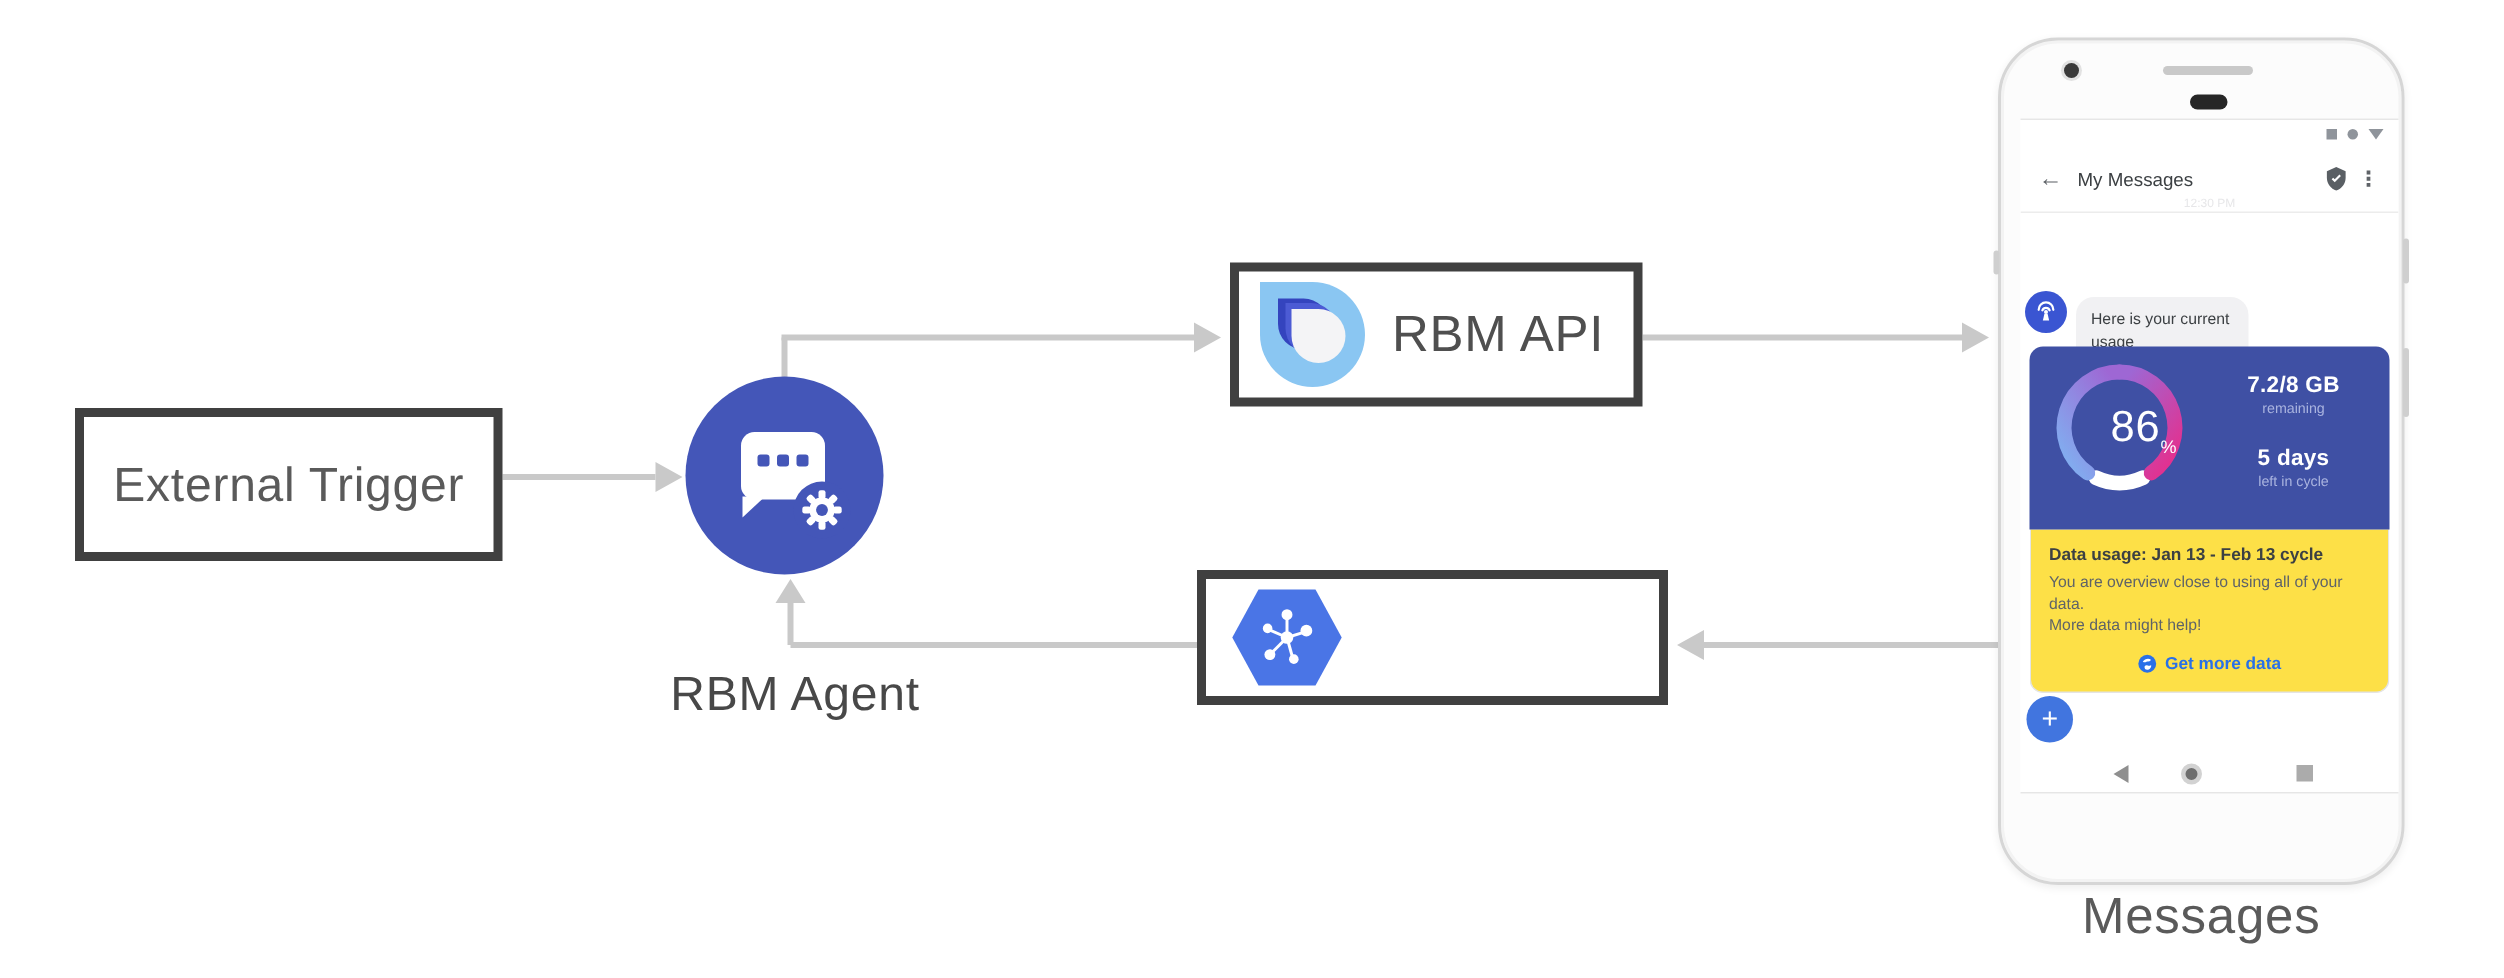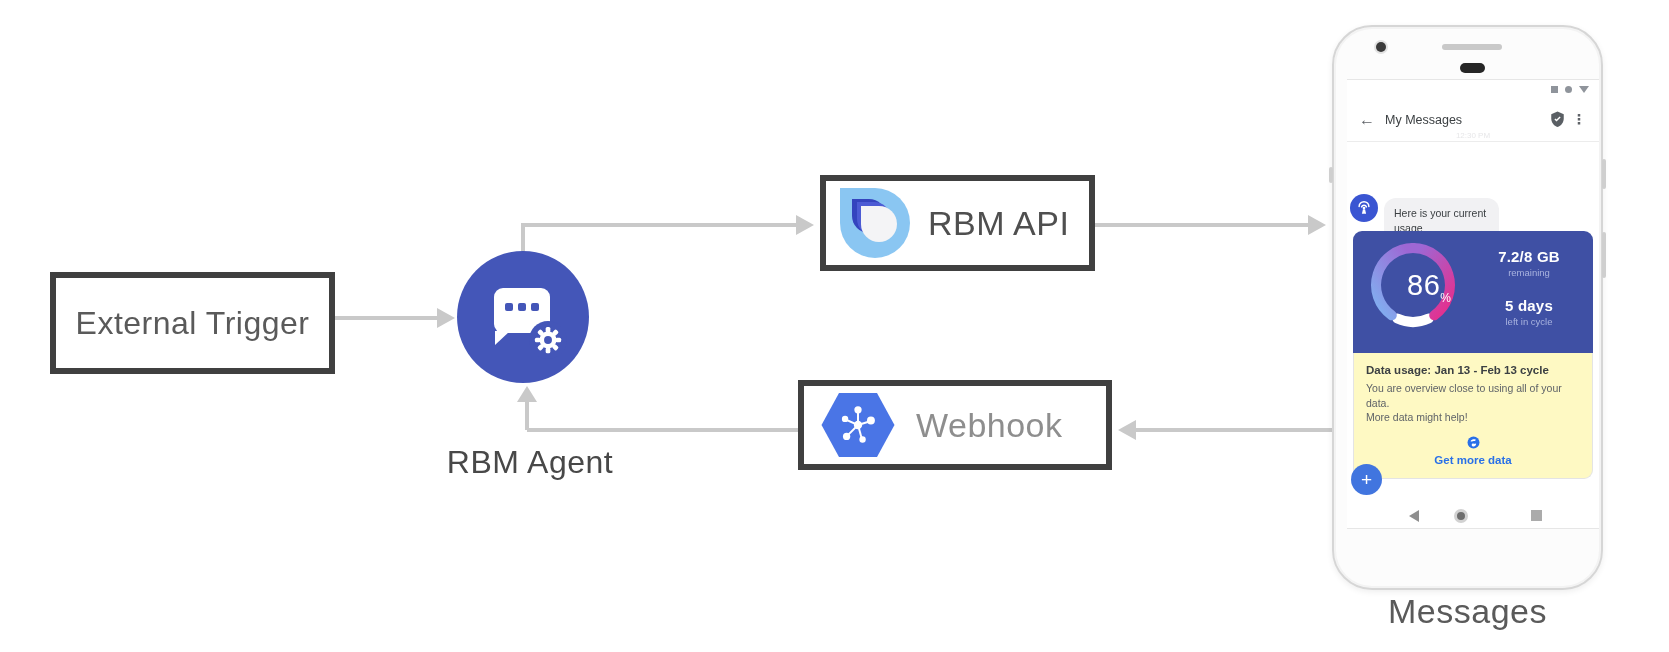--- a/index.html
+++ b/index.html
@@ -98,26 +98,26 @@
     position:absolute;left:16px;top:0;width:100%;height:100%;
     display:flex;align-items:center;justify-content:center;color:#fff;font-weight:300;
   }
   .gauge-text .pv{font-size:29px;letter-spacing:.5px;}
   .gauge-text .pu{font-size:12px;align-self:flex-end;margin-bottom:26px;}
   .card-stats{position:absolute;left:120px;top:17px;width:112px;text-align:center;color:#fff;}
   .stat-big{font-size:15px;font-weight:700;letter-spacing:.2px;}
   .stat-cap{font-size:9.5px;color:#a9b3df;margin-top:2px;}
   .stat-gap{height:19px;}
   .card-white{
-    background:#fef9c3;border:1px solid #e4e4e4;border-top:none;border-radius:0 0 9px 9px;
+    background:#fde047;border:1px solid #e4e4e4;border-top:none;border-radius:0 0 9px 9px;
     padding:11px 12px 12px;box-sizing:border-box;
   }
   .cw-title{font-size:11.5px;font-weight:700;color:#3c4043;}
   .cw-body{font-size:10.5px;color:#5f6368;line-height:1.4;margin-top:5px;}
-  .cw-cta{display:flex;align-items:center;justify-content:center;gap:5px;margin-top:11px;cursor:pointer;flex-direction:column;}
+  .cw-cta{display:flex;align-items:center;justify-content:center;gap:5px;margin-top:11px;cursor:pointer;}
   .cw-cta span{font-size:11.5px;font-weight:700;color:#2970e8;}
   
   .plus-btn{
     position:absolute;left:4px;top:384px;width:31px;height:31px;border-radius:50%;background:#4175df;
     color:#fff;font-size:19px;display:flex;align-items:center;justify-content:center;font-weight:400;
   }
   .rcs-pill{
     position:absolute;left:40px;top:383px;width:206px;height:32px;box-sizing:border-box;
     border:1px solid #dcdcdc;border-radius:16px;background:#fff;display:flex;align-items:center;
   }
@@ -209,21 +209,20 @@
       <g fill="#ffffff">
         <circle cx="50" cy="44" r="5.5"></circle>
         <circle cx="50" cy="24" r="4.8"></circle>
         <circle cx="33" cy="36" r="4.2"></circle>
         <circle cx="35" cy="59" r="4.8"></circle>
         <circle cx="56" cy="63" r="4.2"></circle>
         <circle cx="67" cy="38" r="5.2"></circle>
       </g>
     </svg>
   </span>
-  <span class="dbox-label">Webhook</span>
 </div>
 
 <div class="phone">
   <div class="cam"></div>
   <div class="speaker"></div>
   <div class="notch-pill"></div>
   <div class="sidebtn" style="right:-5px;top:132px;width:4px;height:30px;"></div>
   <div class="sidebtn" style="right:-5px;top:205px;width:4px;height:46px;"></div>
   <div class="sidebtn" style="left:-5px;top:140px;width:4px;height:16px;"></div>
 

